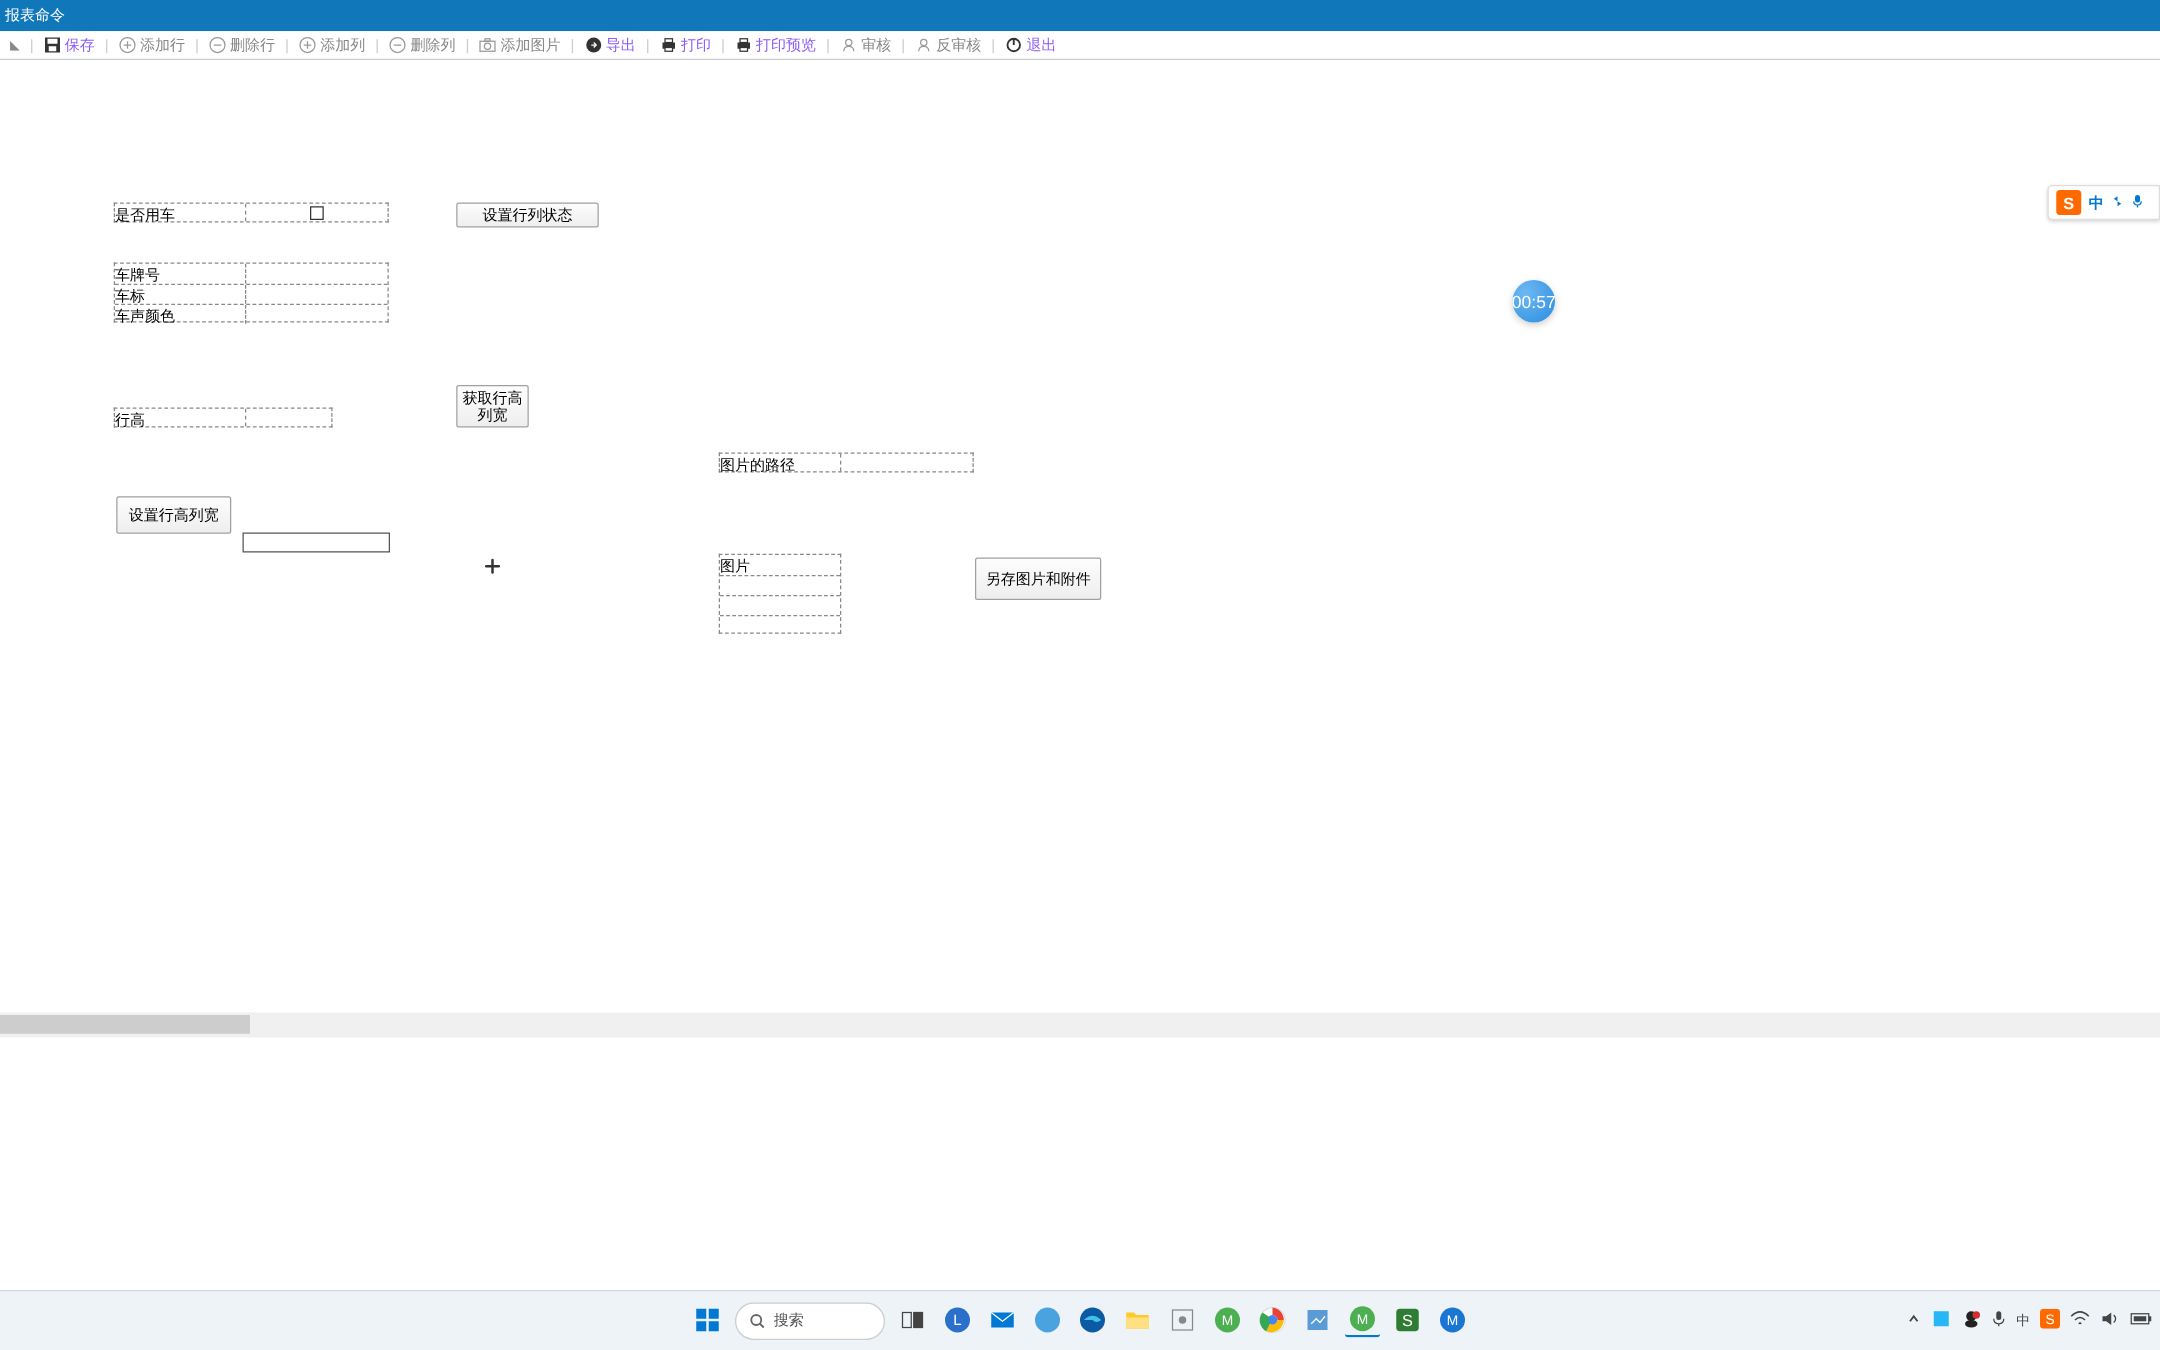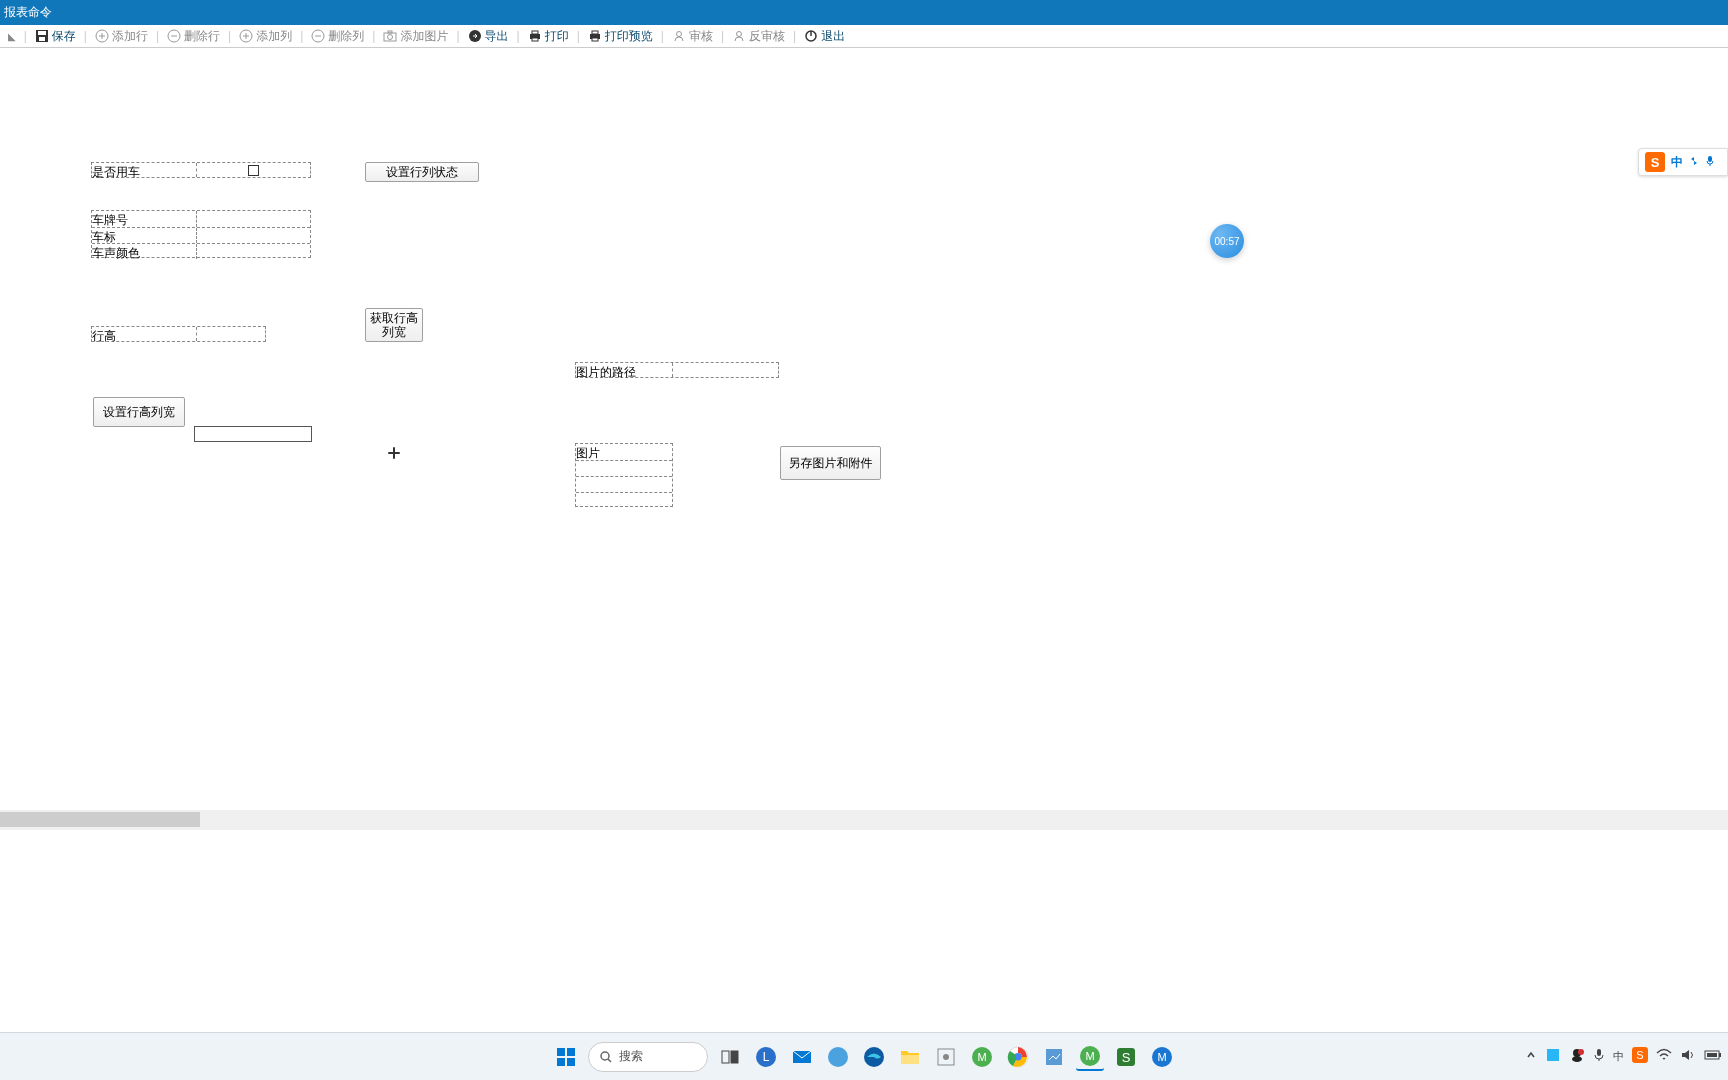--- a/index.html
+++ b/index.html
@@ -2,21 +2,21 @@
 <html><head>
 <meta charset="utf-8">
 <style>
 * { margin: 0; padding: 0; box-sizing: border-box; }
 body { font-family: "Microsoft YaHei", SimSun, sans-serif; font-size: 12px; background: #fff; overflow: hidden; width: 1728px; height: 1080px; position: relative; }
 
 .title-bar { background: #1177bb; color: #fff; height: 25px; line-height: 25px; padding-left: 4px; font-size: 12px; }
 
 .toolbar { height: 23px; background: #fff; border-bottom: 1px solid #ccc; display: flex; align-items: center; padding-left: 4px; gap: 2px; }
 .tb-sep { color: #ccc; margin: 0 2px; }
-.tb-btn { display: inline-flex; align-items: center; gap: 3px; padding: 2px 4px; cursor: pointer; color: #0c4a6e; }
+.tb-btn { display: inline-flex; align-items: center; gap: 3px; padding: 2px 4px; cursor: pointer; color: #8b5cf6; }
 .tb-btn .ico { display: inline-flex; align-items: center; justify-content: center; width: 14px; height: 14px; }
 .tb-btn.gray { color: #888; }
 .tb-btn.gray .ico svg { stroke: #999; fill: none; }
 
 .canvas { position: relative; width: 100%; height: 760px; }
 
 .cell-box { position: absolute; border: 1px dashed #888; background: #fff; }
 .cell-label { text-align: left; padding: 1px 0; font-size: 12px; }
 .cell-input { border-left: 1px dashed #888; }
 
@@ -24,26 +24,26 @@
 
 .solid-cell { position: absolute; border: 1px solid #555; background: #fff; }
 
 .chk { width: 11px; height: 11px; border: 1px solid #333; display: inline-block; }
 
 .scroll-area { position: absolute; left: 0; top: 810px; width: 100%; height: 20px; background: #f0f0f0; }
 .scroll-track { position: absolute; left: 0; top: 2px; height: 15px; width: 100%; background: #f0f0f0; }
 .scroll-thumb { position: absolute; left: 0; top: 0; width: 200px; height: 15px; background: #cdcdcd; }
 
 .taskbar { position: absolute; left: 0; bottom: 0; width: 100%; height: 48px; background: #eef3f8; border-top: 1px solid #d0d8e0; display: flex; align-items: center; }
-.taskbar .center { position: absolute; left: 50%; transform: translateX(-50%); display: flex; align-items: center; gap: 8px; }
+.taskbar .center { position: absolute; left: 50%; transform: translateX(-50%); display: flex; gap: 8px; }
 .taskbar .tray { position: absolute; right: 6px; display: flex; align-items: center; gap: 8px; }
 .task-icon { width: 28px; height: 28px; display: flex; align-items: center; justify-content: center; border-radius: 3px; }
 .search-box { width: 120px; height: 30px; background: #fff; border: 1px solid #ccc; border-radius: 15px; display: flex; align-items: center; padding: 0 10px; gap: 6px; color: #555; font-size: 12px; }
 
-.timer-badge { position: absolute; width: 34px; height: 34px; border-radius: 50%; background: radial-gradient(circle at 30% 30%, #6db8f2, #2a8de0); color: #fff; font-size: 10px; display: flex; align-items: center; justify-content: center; box-shadow: 0 2px 6px rgba(0,0,0,0.2); }
+.timer-badge { position: absolute; width: 34px; height: 34px; border-radius: 50%; background: radial-gradient(circle at 30% 30%, #6db8f2, #2a8de0); color: #fff; font-size: 14px; display: flex; align-items: center; justify-content: center; box-shadow: 0 2px 6px rgba(0,0,0,0.2); }
 
 .ime-bar { position: absolute; right: 0; top: 148px; width: 90px; height: 28px; background: #fff; border: 1px solid #ddd; border-radius: 4px 0 0 4px; box-shadow: 0 1px 3px rgba(0,0,0,0.15); display: flex; align-items: center; gap: 6px; padding: 0 6px; }
 .ime-logo { width: 20px; height: 20px; background: #ff6a00; border-radius: 3px; color: #fff; font-weight: bold; display: flex; align-items: center; justify-content: center; font-size: 13px; }
 
 .cursor-cross { position: absolute; width: 16px; height: 16px; }
 .cursor-cross::before, .cursor-cross::after { content: ''; position: absolute; background: #333; }
 .cursor-cross::before { left: 7px; top: 2px; width: 2px; height: 12px; border-radius: 1px; }
 .cursor-cross::after { top: 7px; left: 2px; height: 2px; width: 12px; border-radius: 1px; }
 </style>
 </head>

